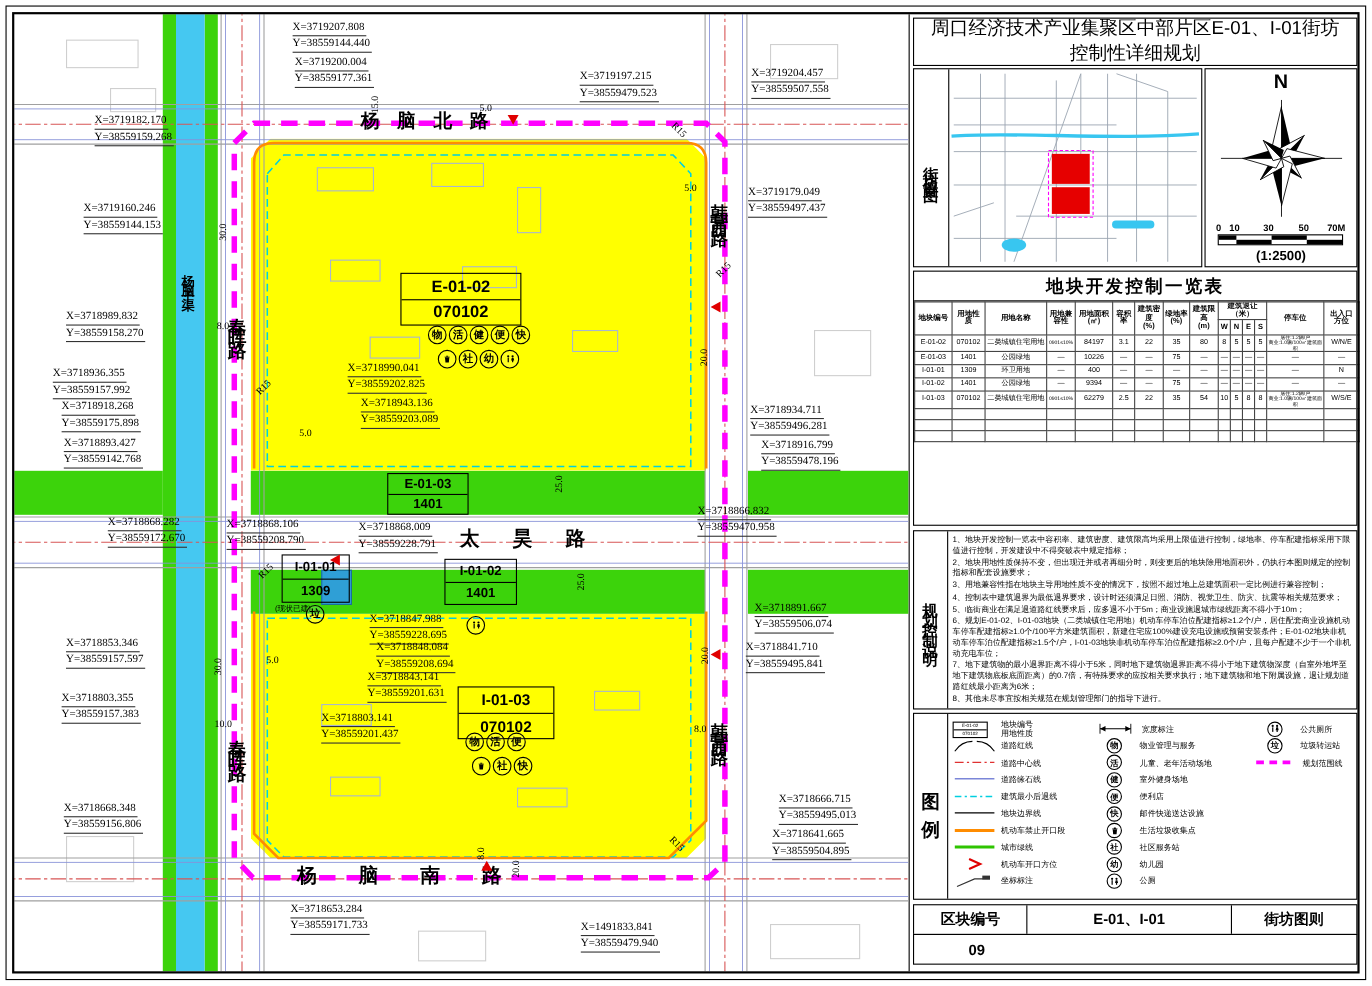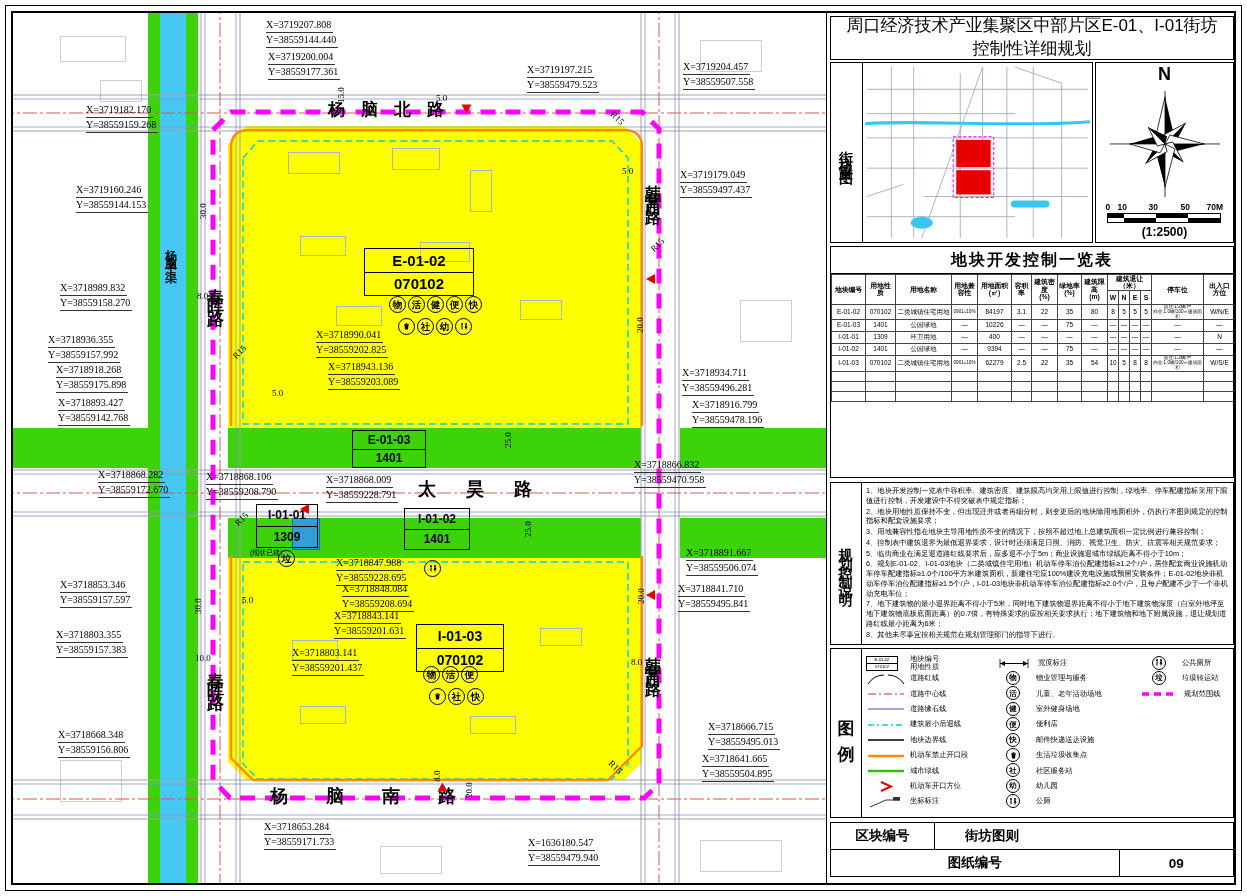--- a/index.html
+++ b/index.html
@@ -262,21 +262,21 @@
           </div>
           <div class="coord" style="position: absolute; left: 702px; top: 752px;">
             <div>X=3718641.665</div>
             <div>Y=38559504.895</div>
           </div>
           <div class="coord" style="position: absolute; left: 264px; top: 820px;">
             <div>X=3718653.284</div>
             <div>Y=38559171.733</div>
           </div>
           <div class="coord" style="position: absolute; left: 528px; top: 836px;">
-            <div>X=1636180.547</div>
+            <div>X=1491833.841</div>
             <div>Y=38559479.940</div>
           </div>
           <div class="dim" style="position: absolute; left: 333px; top: 90px; transform: rotate(-90deg);">15.0</div>
           <div class="dim" style="position: absolute; left: 436px; top: 93px;">5.0</div>
           <div class="dim" style="position: absolute; left: 622px; top: 166px;">5.0</div>
           <div class="dim" style="position: absolute; left: 195px; top: 206px; transform: rotate(-90deg);">30.0</div>
           <div class="dim" style="position: absolute; left: 197px; top: 291px;">8.0</div>
           <div class="dim" style="position: absolute; left: 632px; top: 320px; transform: rotate(-90deg);">20.0</div>
           <div class="dim" style="position: absolute; left: 272px; top: 388px;">5.0</div>
           <div class="dim" style="position: absolute; left: 500px; top: 435px; transform: rotate(-90deg);">25.0</div>
@@ -804,22 +804,22 @@
                 <line x1="2" y1="6" x2="38" y2="6" stroke="#ff00ff" stroke-width="3.5" stroke-dasharray="7 5"></line>
               </svg></span>
             <span class="lbl">规划范围线</span>
           </div>
         </div>
     </div>
   </div>
 
   <div class="rp-block footer-r1">
     <div class="fcell" style="width:104px">区块编号</div>
+    <div class="fcell" style="width:186px">E-01、I-01</div>
     <div class="fcell" style="width:114px">街坊图则</div>
   </div>
   <div class="rp-block footer-r2">
-    <div class="fcell" style="width:290px">图纸编号</div>
     <div class="fcell" style="width:114px">09</div>
   </div>
 
   <div class="frame-outer"></div>
   <div class="frame-inner"></div>
 </div>
 
 </body></html>

